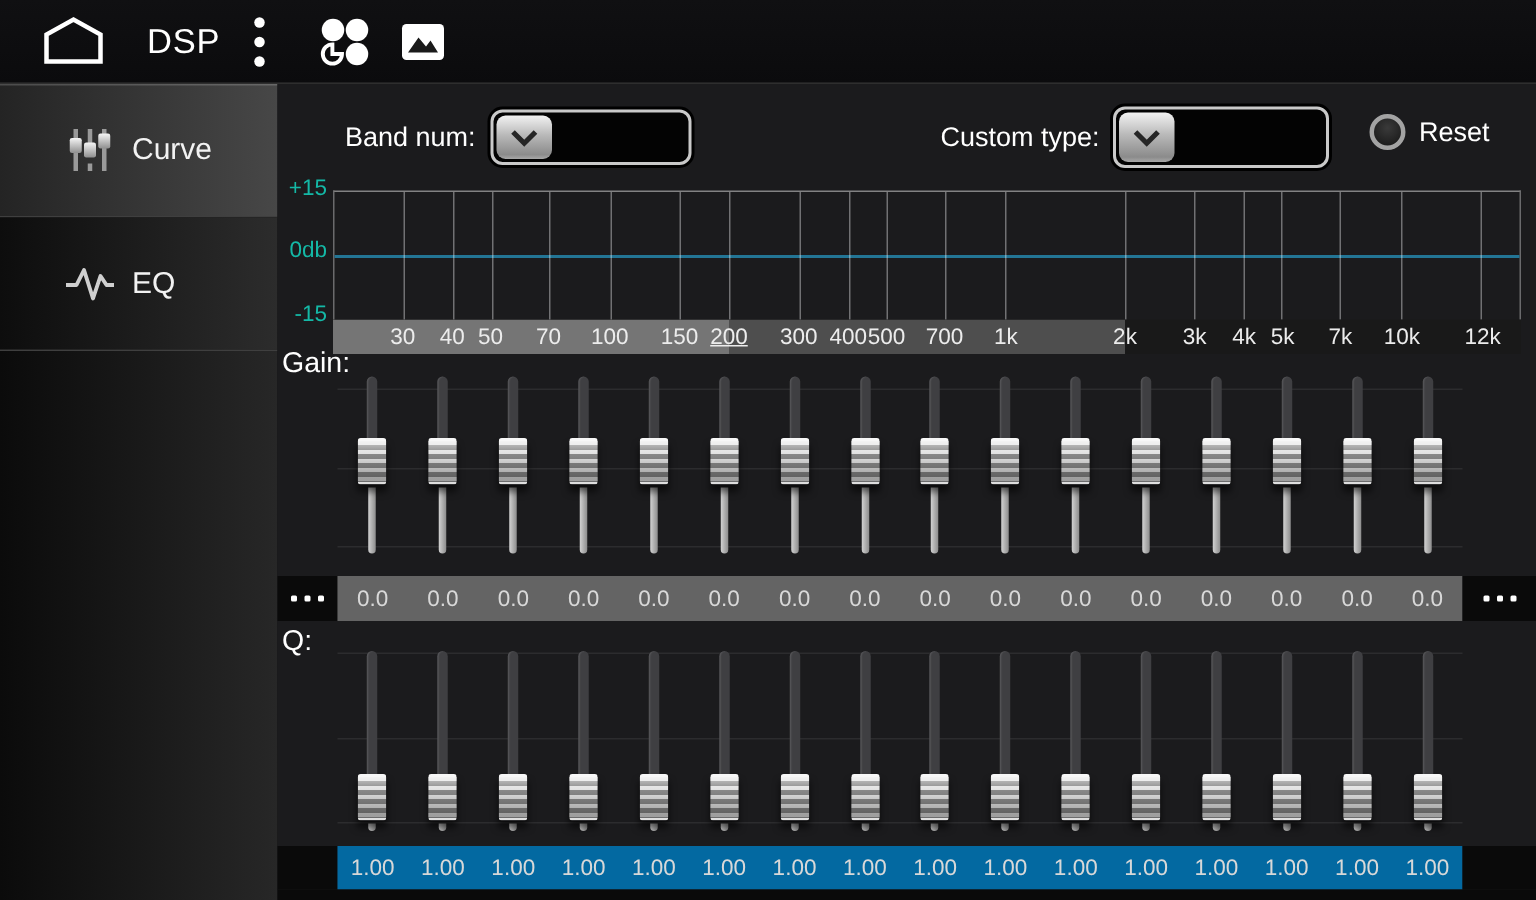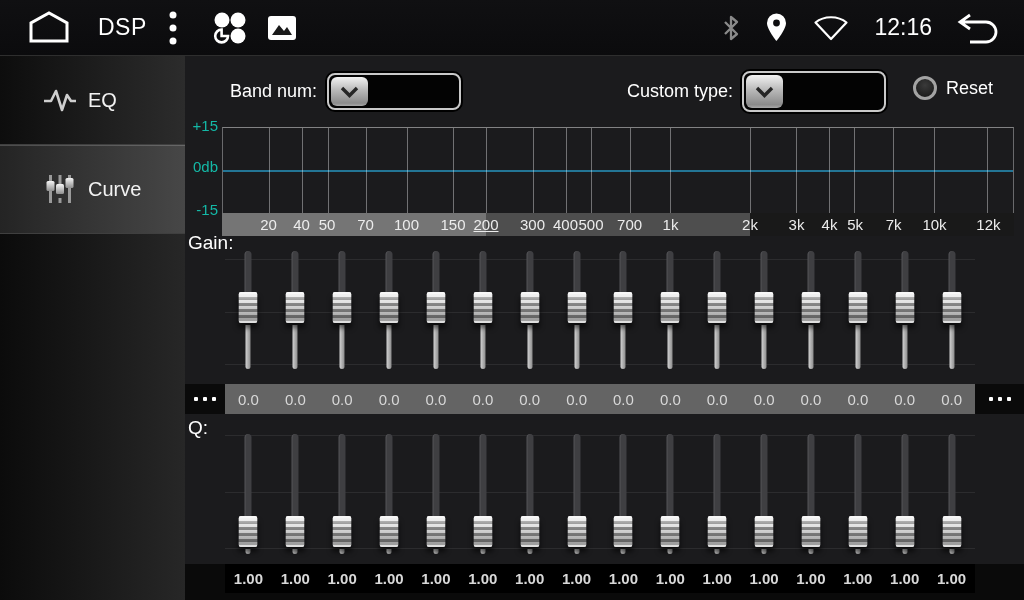--- a/index.html
+++ b/index.html
@@ -129,74 +129,50 @@
         <path d="M17 26 a6.4 6.4 0 1 1 -6.4 -6.4 l0 6.4 Z" fill="none" stroke="#fff" stroke-width="2.6"></path>
       </svg>
     </span>
     <span class="tb-icon tb-gallery">
       <svg width="30" height="26" viewBox="0 0 30 26">
           <rect x="1" y="1" width="28" height="24" rx="3" fill="#fff"></rect>
           <polygon points="5,20 12,10 17,16 20,12 25,20" fill="#1a1a1a"></polygon>
         </svg>
     </span>
     <span class="tb-spacer"></span>
-    <span class="tb-right">
-      <span class="tb-icon">
-        <svg width="20" height="28" viewBox="0 0 20 28">
-            <path d="M4 8 L16 20 L10 25 L10 3 L16 8 L4 20" fill="none" stroke="#8a8a8a" stroke-width="2.3" stroke-linejoin="round"></path>
-          </svg>
-      </span>
-      <span class="tb-icon">
-        <svg width="23" height="29" viewBox="0 0 23 29">
-            <path d="M11.5 28 C11.5 28 2 16.5 2 10 A9.5 9.5 0 1 1 21 10 C21 16.5 11.5 28 11.5 28 Z" fill="#fff"></path>
-            <circle cx="11.5" cy="10" r="3.4" fill="#0d0d0f"></circle>
-          </svg>
-      </span>
-      <span class="tb-icon">
-        <svg width="38" height="28" viewBox="0 0 38 28">
-            <path d="M19 25 L3.5 8.5 C12 1.5 26 1.5 34.5 8.5 Z" fill="none" stroke="#fff" stroke-width="2.2" stroke-linejoin="round"></path>
-          </svg>
-      </span>
-      <span class="tb-time">12:16</span>
-      <span class="tb-icon">
-        <svg width="46" height="32" viewBox="0 0 46 32">
-            <path d="M14 3 L4 10 L14 17 M4 10 H30 A10 10 0 0 1 30 30 H14" fill="none" stroke="#fff" stroke-width="2.8"></path>
-          </svg>
-      </span>
-    </span>
   </header>
 
   <nav class="sidebar" id="sidebar">
-      <div class="side-item">
-        <span class="side-icon">
-          <svg width="36" height="30" viewBox="0 0 36 30">
-            <polyline points="2,16 9,16 14,6 20,25 25,10 29,16 34,16" fill="none" stroke="#cfcfcf" stroke-width="2.6" stroke-linejoin="round"></polyline>
-          </svg>
-        </span>
-        <span class="side-label">EQ</span>
-      </div>
       <div class="side-item selected">
         <span class="side-icon">
           <svg width="30" height="34" viewBox="0 0 30 34">
             <defs>
               <linearGradient id="m" x1="0" y1="0" x2="0" y2="1">
                 <stop offset="0" stop-color="#f5f5f5"></stop>
                 <stop offset="1" stop-color="#8f8f8f"></stop>
               </linearGradient>
             </defs>
             <rect x="4" y="3" width="3" height="28" fill="#9a9a9a"></rect>
             <rect x="13.5" y="3" width="3" height="18" fill="#9a9a9a"></rect>
             <rect x="13.5" y="26" width="3" height="5" fill="#9a9a9a"></rect>
             <rect x="23" y="3" width="3" height="28" fill="#9a9a9a"></rect>
             <rect x="1.5" y="9" width="8" height="10" rx="1.5" fill="url(#m)"></rect>
             <rect x="11" y="12" width="8" height="10" rx="1.5" fill="url(#m)"></rect>
             <rect x="20.5" y="6" width="8" height="10" rx="1.5" fill="url(#m)"></rect>
           </svg>
         </span>
         <span class="side-label">Curve</span>
+      </div>
+      <div class="side-item">
+        <span class="side-icon">
+          <svg width="36" height="30" viewBox="0 0 36 30">
+            <polyline points="2,16 9,16 14,6 20,25 25,10 29,16 34,16" fill="none" stroke="#cfcfcf" stroke-width="2.6" stroke-linejoin="round"></polyline>
+          </svg>
+        </span>
+        <span class="side-label">EQ</span>
       </div>
       <div class="side-fill"></div>
     </nav>
 
   <main class="content">
 
     <span class="ctl-label lbl-band">Band num:</span>
     <div class="dropdown dd-band">
       <span class="dd-btn">
         <svg width="19" height="12" viewBox="0 0 19 12">
@@ -241,21 +217,21 @@
         <i class="vgrid" style="left: 76.701%;"></i>
         <i class="vgrid" style="left: 79.9313%;"></i>
         <i class="vgrid" style="left: 84.8023%;"></i>
         <i class="vgrid" style="left: 89.9657%;"></i>
         <i class="vgrid" style="left: 96.7697%;"></i>
       </div>
     <div class="freq-strip" id="freq-strip">
         <div class="seg" style="left: 0%; width: 33.3333%; background: rgb(117, 117, 117);"></div>
         <div class="seg" style="left: 33.3333%; width: 33.3333%; background: rgb(78, 78, 78);"></div>
         <div class="seg" style="left: 66.6667%; width: 33.3333%; background: rgb(25, 25, 25);"></div>
-        <span class="freq-label" style="left: 5.86971%;">20</span>
+        <span class="freq-label" style="left: 5.86971%;">30</span>
         <span class="freq-label" style="left: 10.0343%;">40</span>
         <span class="freq-label" style="left: 13.2647%;">50</span>
         <span class="freq-label" style="left: 18.1356%;">70</span>
         <span class="freq-label" style="left: 23.299%;">100</span>
         <span class="freq-label" style="left: 29.1687%;">150</span>
         <span class="freq-label" style="left: 33.3333%; text-decoration: underline;">200</span>
         <span class="freq-label" style="left: 39.203%;">300</span>
         <span class="freq-label" style="left: 43.3677%;">400</span>
         <span class="freq-label" style="left: 46.598%;">500</span>
         <span class="freq-label" style="left: 51.4689%;">700</span>
@@ -467,21 +443,21 @@
           <b class="vthumb"></b>
         </div>
         <div class="vslider" style="--p: 0.95;">
           <i class="tr-top"></i>
           <i class="tr-bot"></i>
           <b class="vthumb"></b>
         </div>
       </div>
     <div class="values-row row-q">
       <div class="more left empty"></div>
-      <div class="vals" id="q-values" style="background: #000000; font-weight: bold;">
+      <div class="vals" id="q-values" style="background: #0369a1;">
           <div class="vcell">1.00</div>
           <div class="vcell">1.00</div>
           <div class="vcell">1.00</div>
           <div class="vcell">1.00</div>
           <div class="vcell">1.00</div>
           <div class="vcell">1.00</div>
           <div class="vcell">1.00</div>
           <div class="vcell">1.00</div>
           <div class="vcell">1.00</div>
           <div class="vcell">1.00</div>

